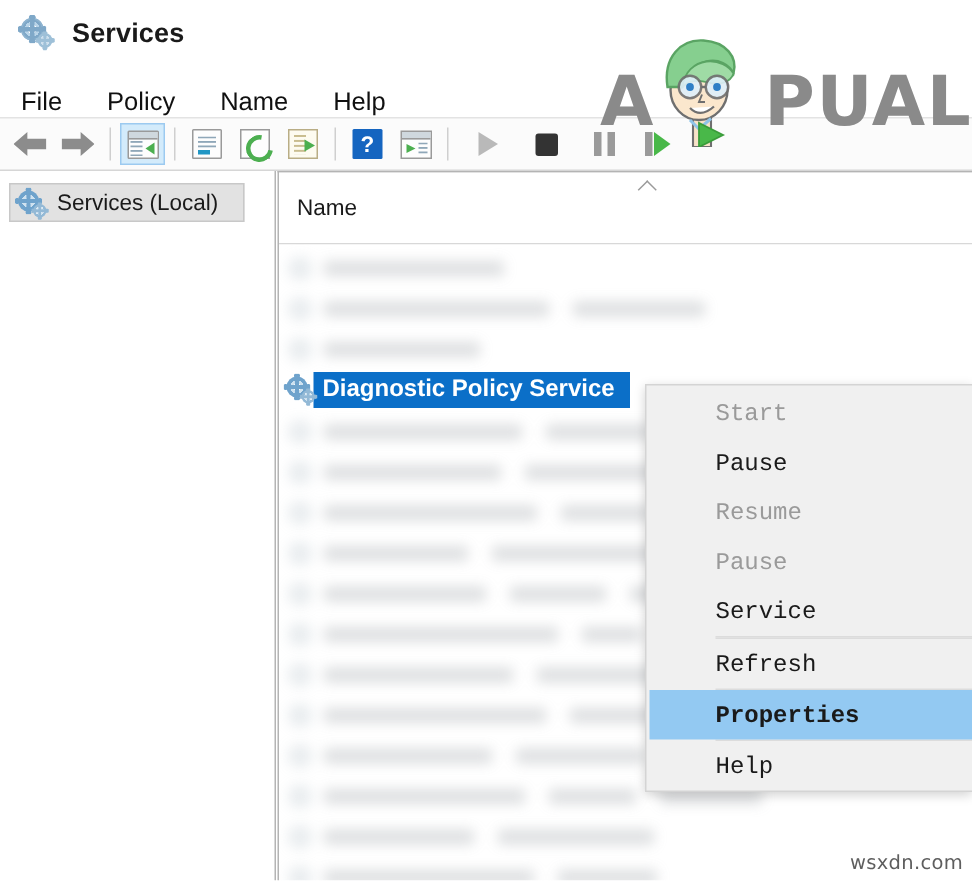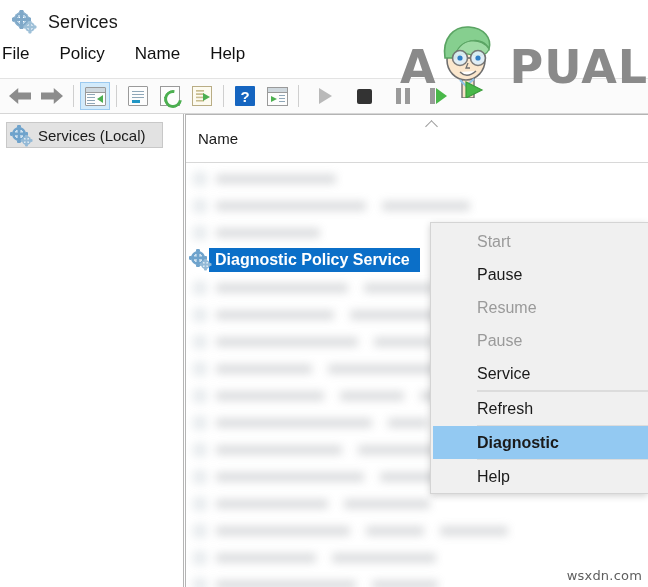--- a/index.html
+++ b/index.html
@@ -79,31 +79,32 @@
   .gear-small::after {
     width: 3.5px; height: 13px;
     left: 3.2px; top: -1.5px;
     clip-path: polygon(20% 0,0 10%,20% 20%,20% 80%,0 90%,20% 100%,80% 100%,100% 90%,80% 80%,80% 20%,100% 10%,80% 0);
   }
   .title-text {
     font-size: 18px;
     color: #1a1a1a;
     margin-left: 11px;
     letter-spacing: 0.1px;
+    font-weight: bold;
   }
 
   
   .menubar {
     position: absolute;
     left: 0; top: 44px;
     width: 648px; height: 34px;
     background: #ffffff;
     display: flex;
-    align-items: flex-start;
-    padding-left: 2px;
+    align-items: flex-end;
+    padding-left: 14px;
     box-sizing: border-box;
   }
   .menu-item {
     font-size: 17px;
     color: #101010;
     margin-right: 30px;
     cursor: default;
     white-space: nowrap;
   }
 
@@ -523,29 +524,30 @@
   }
   .g2-small::after {
     width: 3.2px; height: 12px;
     left: 2.9px; top: -1.5px;
     clip-path: polygon(20% 0,0 10%,20% 20%,20% 80%,0 90%,20% 100%,80% 100%,100% 90%,80% 80%,80% 20%,100% 10%,80% 0);
   }
 
   
   .ctx-menu {
     position: absolute;
-    left: 430px; top: 222px;
+    left: 430px; top: 256px;
     width: 218px;
     background: #f0f0f0;
     border: 1px solid #d4d4d4;
     border-right: none;
     box-sizing: border-box;
     box-shadow: 0 2px 7px rgba(0,0,0,0.18);
     z-index: 10;
     padding: 2px 0 0 0;
+    font-family: Liberation Mono, monospace;
   }
   .ctx-item {
     height: 33px;
     display: flex;
     align-items: center;
     padding-left: 46px;
     font-size: 16px;
     color: #1a1a1a;
     position: relative;
     box-sizing: border-box;
@@ -809,20 +811,20 @@
   <div class="ctx-menu">
     <div class="ctx-item disabled">Start</div>
     <div class="ctx-item">Pause</div>
     <div class="ctx-item disabled">Resume</div>
     <div class="ctx-item disabled">Pause</div>
     <div class="ctx-item">Service</div>
     <div class="ctx-sep"></div>
     <div class="ctx-sep"></div>
     <div class="ctx-item">Refresh</div>
     <div class="ctx-sep"></div>
-    <div class="ctx-item bold highlight">Diagnostic</div>
+    <div class="ctx-item bold highlight">Properties</div>
     <div class="ctx-sep"></div>
     <div class="ctx-item">Help</div>
   </div>
 
   <div class="wsxdn">wsxdn.com</div>
 
 </div>
 
 </body></html>

